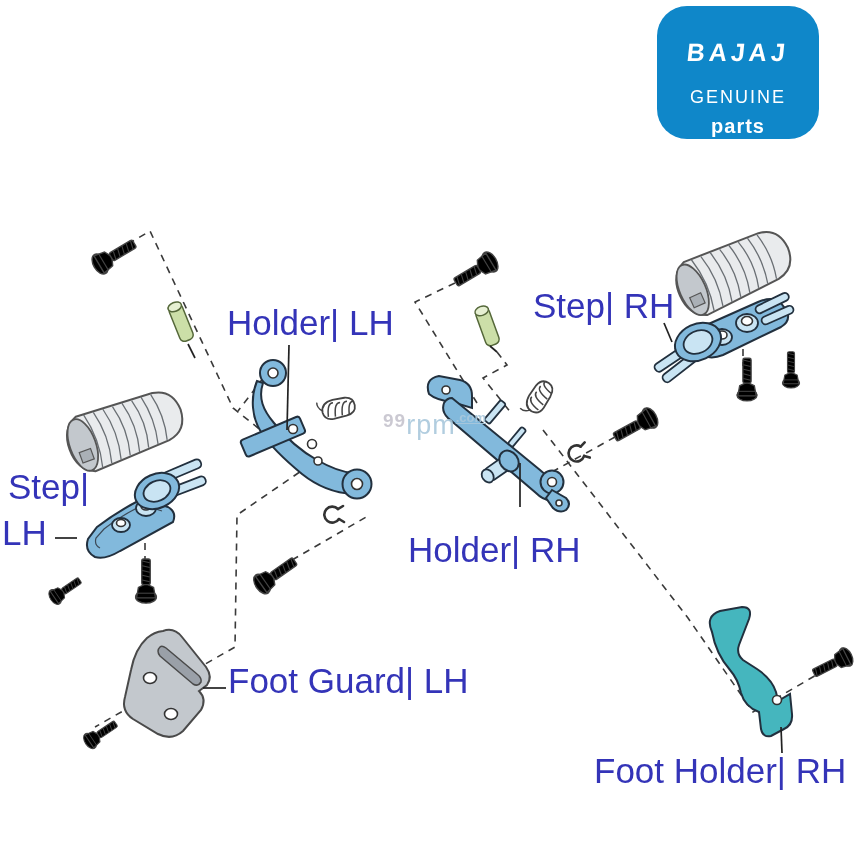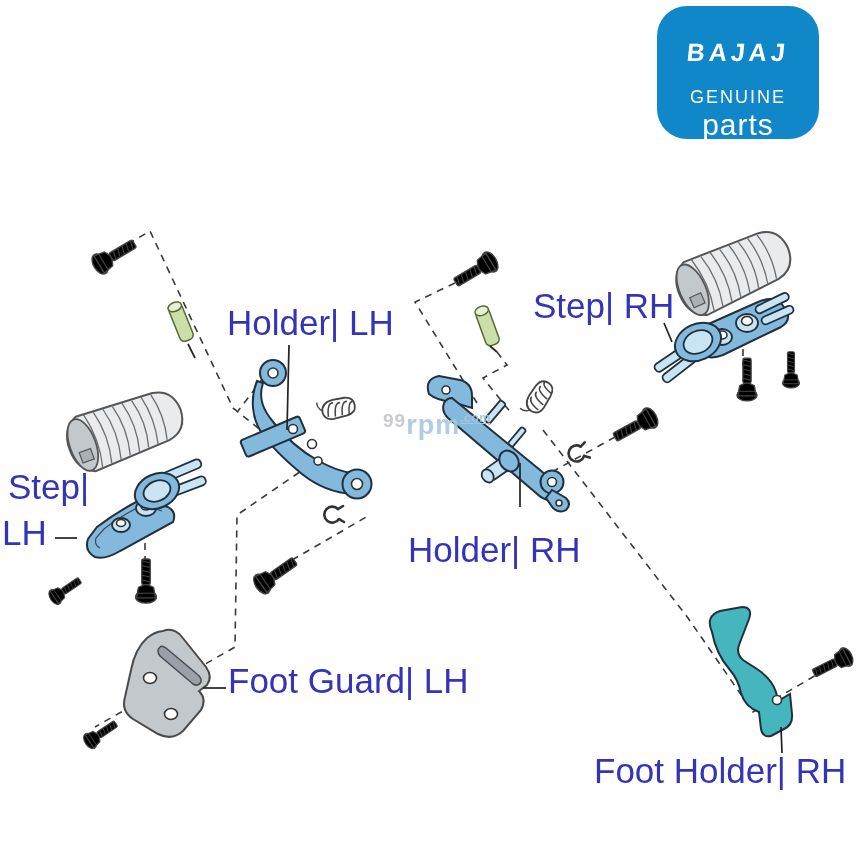--- a/index.html
+++ b/index.html
@@ -13,29 +13,29 @@
     --watermark:#a9c8dc;
   }
   html,body{margin:0;padding:0;}
   body{width:860px;height:860px;position:relative;background:#fff;overflow:hidden;
        font-family:"Liberation Sans",sans-serif;}
   .scene{position:absolute;left:0;top:0;}
   .lbl{position:absolute;font-size:35px;line-height:40px;color:var(--label);white-space:nowrap;}
   
   .watermark{position:absolute;left:383px;top:410px;display:flex;align-items:flex-start;opacity:.9;}
   .wm1{font-size:19px;font-weight:bold;color:#c6c4ce;letter-spacing:1px;}
-  .wm2{font-size:27px;font-weight:bold;color:var(--watermark);letter-spacing:1px;}
+  .wm2{font-size:27px;font-weight:normal;color:var(--watermark);letter-spacing:1px;}
   .wm3{font-size:13px;font-weight:bold;color:var(--watermark);text-decoration:underline;}
   
   .logo{position:absolute;left:657px;top:6px;width:162px;height:133px;border-radius:30px;
         background:var(--logo-bg);color:var(--logo-fg);display:flex;flex-direction:column;
         align-items:center;padding-top:32px;box-sizing:border-box;}
   .logo-bajaj{font-size:25px;font-weight:bold;letter-spacing:4px;transform:skewX(-6deg);}
   .logo-genuine{font-size:18px;letter-spacing:2px;margin-top:20px;}
-  .logo-parts{font-size:30px;font-weight:normal;letter-spacing:1px;margin-top:0px;}
+  .logo-parts{font-size:20px;font-weight:bold;letter-spacing:1px;margin-top:7px;}
   .logo-rule{position:relative;width:116px;height:3px;background:var(--logo-fg);margin-top:2px;}
   .logo-arrow{position:absolute;left:8px;top:3px;width:0;height:0;
               border-left:8px solid transparent;border-right:8px solid transparent;
               border-top:9px solid var(--logo-fg);}
   
   .dash path{fill:none;stroke:#3a3a3a;stroke-width:1.6;stroke-dasharray:7 6;}
   .leader path{fill:none;stroke:#222;stroke-width:1.7;}
   .blue{fill:var(--part-blue);stroke:var(--outline);stroke-width:2;}
   .blue2{fill:var(--part-blue-light);stroke:var(--outline);stroke-width:1.8;}
   .teal{fill:var(--part-teal);stroke:var(--outline);stroke-width:2;}

